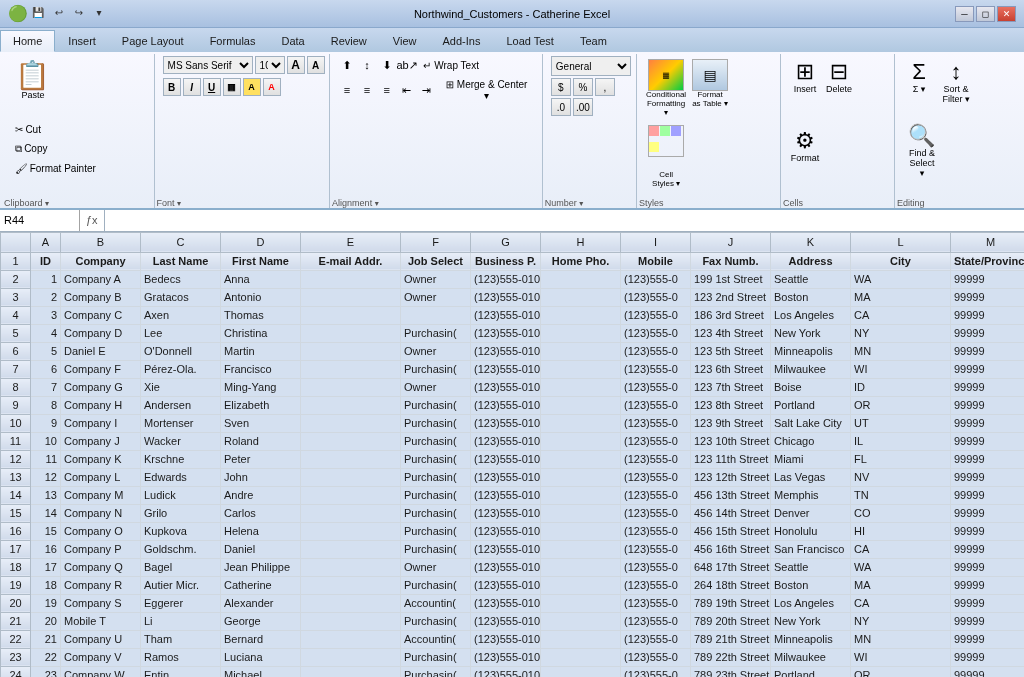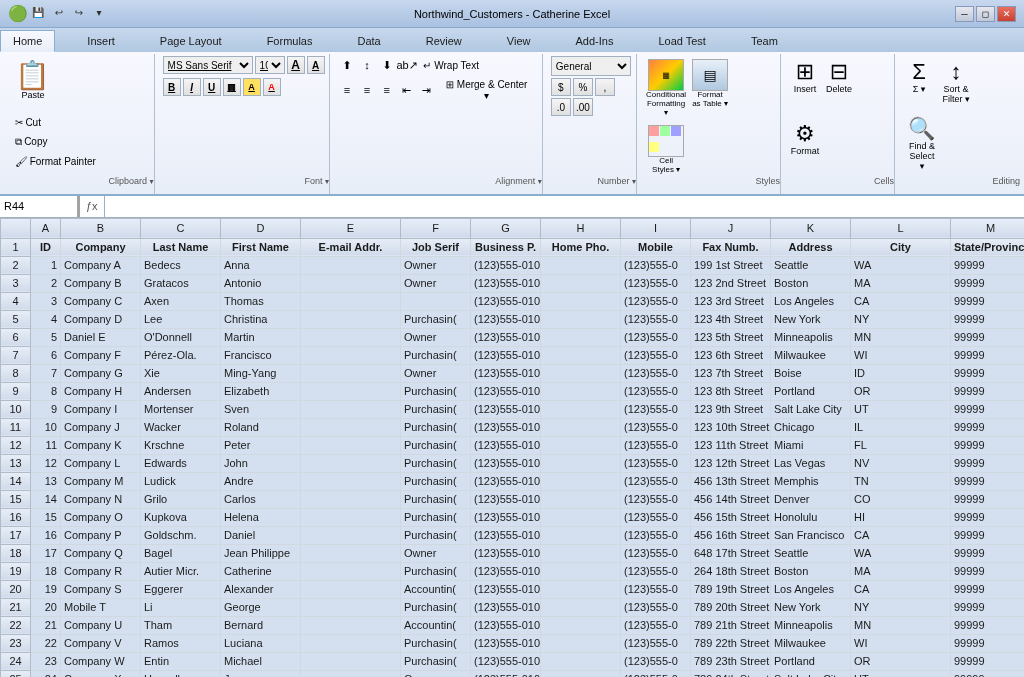--- a/index.html
+++ b/index.html
@@ -6,45 +6,45 @@
     body { font-family: 'Segoe UI', Tahoma, Geneva, Verdana, sans-serif; font-size: 11px; background: #d4e0f0; overflow: hidden; }
     
     
     .title-bar { background: linear-gradient(to bottom, #c8d8ee, #a8c0e0); height: 28px; display: flex; align-items: center; justify-content: space-between; padding: 0 8px; border-bottom: 1px solid #8aa8cc; }
     .title-bar-left { display: flex; align-items: center; gap: 4px; }
     .title-controls { display: flex; gap: 2px; }
     .title-btn { width: 19px; height: 16px; background: linear-gradient(to bottom, #e8e8f0, #c0c8d8); border: 1px solid #8899bb; cursor: pointer; font-size: 9px; display: flex; align-items: center; justify-content: center; }
     .title-btn.close { background: linear-gradient(to bottom, #e87060, #c84030); }
     .quick-access { display: flex; gap: 2px; }
     .qa-btn { width: 18px; height: 16px; background: transparent; border: none; cursor: pointer; font-size: 10px; color: #333; display: flex; align-items: center; justify-content: center; }
-    .ribbon-tabs { display: flex; background: linear-gradient(to bottom, #c8d8ee, #b0c8e0); padding-top: 2px; gap: 19px; }
+    .ribbon-tabs { display: flex; background: linear-gradient(to bottom, #c8d8ee, #b0c8e0); padding-top: 2px; }
     .ribbon-tab { padding: 4px 12px; font-size: 11px; cursor: pointer; border: 1px solid transparent; border-bottom: none; background: transparent; color: #1a1a1a; }
     .ribbon-tab.active { background: linear-gradient(to bottom, #f8f8ff, #e8eef8); border-color: #8aaecc; border-bottom: 1px solid #e8eef8; position: relative; z-index: 1; }
     .ribbon-content { display: flex; padding: 2px 4px 4px; gap: 2px; min-height: 88px; }
     .ribbon-group { display: flex; flex-direction: column; border-right: 1px solid #b0c0d0; padding: 2px 6px; position: relative; min-width: 40px; }
-    .ribbon-group-label { font-size: 9px; color: #555; text-align: right; position: absolute; bottom: 8px; left: 0; right: 0; }
+    .ribbon-group-label { font-size: 9px; color: #555; text-align: left; position: absolute; bottom: 0; left: 0; right: 0; }
     .ribbon-group-content { display: flex; flex-wrap: wrap; gap: 2px; flex: 1; align-items: flex-start; padding-bottom: 14px; }
     .ribbon-btn-large { display: flex; flex-direction: column; align-items: center; width: 42px; cursor: pointer; padding: 2px; border: 1px solid transparent; background: transparent; }
     .ribbon-btn-large .icon { width: 32px; height: 32px; display: flex; align-items: center; justify-content: center; font-size: 22px; }
     .ribbon-btn-large .label { font-size: 9px; text-align: center; line-height: 1.1; }
     .ribbon-btn-small { display: flex; align-items: center; gap: 2px; padding: 2px 4px; cursor: pointer; border: 1px solid transparent; background: transparent; font-size: 10px; white-space: nowrap; }
     .font-group-top { display: flex; gap: 2px; align-items: center; margin-bottom: 2px; }
     .font-select { width: 90px; height: 18px; font-size: 10px; border: 1px solid #a0b0c0; }
     .font-size-select { width: 30px; height: 18px; font-size: 10px; border: 1px solid #a0b0c0; }
     .font-btn { width: 18px; height: 18px; border: 1px solid #a0b0c0; background: linear-gradient(to bottom, #f5f5f5, #e0e0e0); cursor: pointer; font-size: 10px; font-weight: bold; display: flex; align-items: center; justify-content: center; }
     .format-btn-row { display: flex; gap: 2px; }
     .align-btn { width: 18px; height: 18px; border: 1px solid transparent; background: transparent; cursor: pointer; display: flex; align-items: center; justify-content: center; font-size: 11px; }
     .wrap-btn { display: flex; align-items: center; gap: 3px; padding: 2px 4px; cursor: pointer; border: 1px solid transparent; background: transparent; font-size: 10px; }
     .merge-btn { display: flex; align-items: center; gap: 3px; padding: 2px 4px; cursor: pointer; border: 1px solid transparent; background: transparent; font-size: 10px; }
     .number-select { width: 80px; height: 20px; font-size: 10px; border: 1px solid #a0b0c0; }
     .nf-btn { width: 20px; height: 18px; border: 1px solid #a0b0c0; background: linear-gradient(to bottom, #f5f5f5, #e0e0e0); cursor: pointer; font-size: 10px; display: flex; align-items: center; justify-content: center; }
     
     
     .formula-bar { display: flex; align-items: center; background: #fff; border-bottom: 1px solid #a0b0c0; height: 22px; }
-    .name-box { width: 80px; border-right: 3px solid #a3a3a3; padding: 0 4px; font-size: 11px; height: 100%; display: flex; align-items: center; }
+    .name-box { width: 80px; border-right: 1px solid #a3a3a3; padding: 0 4px; font-size: 11px; height: 100%; display: flex; align-items: center; }
     .formula-icon { padding: 0 6px; font-size: 11px; color: #555; border-right: 1px solid #a0b0c0; height: 100%; display: flex; align-items: center; }
     .formula-input { flex: 1; padding: 0 4px; font-size: 11px; border: none; outline: none; }
     .spreadsheet { width: 100%; border-collapse: collapse; font-size: 11px; table-layout: fixed; }
     .col-header { background: linear-gradient(to bottom, #e8eef8, #d0daea); border: 1px solid #b0bcc8; text-align: center; height: 20px; font-size: 11px; font-weight: normal; color: #1a1a1a; user-select: none; overflow: hidden; white-space: nowrap; }
     .row-header { background: linear-gradient(to bottom, #e8eef8, #d0daea); border: 1px solid #b0bcc8; text-align: center; height: 18px; font-size: 11px; font-weight: normal; color: #1a1a1a; width: 30px; user-select: none; }
     .cell { border: 1px solid #d0d8e0; padding: 0 3px; height: 18px; overflow: hidden; white-space: nowrap; font-size: 11px; color: #1a1a1a; }
     .cell.header-row { background: linear-gradient(to bottom, #e8eef8, #d0daea); font-weight: bold; text-align: center; }
     
     .scroll-area { overflow: auto; height: calc(677px - 28px - 88px - 22px - 22px - 22px - 20px); }
   </style>
@@ -92,21 +92,21 @@
       </div>
       <div style="display:flex;flex-direction:column;gap:2px;">
         <button class="ribbon-btn-small"><span>✂</span> Cut</button>
         <button class="ribbon-btn-small"><span>⧉</span> Copy</button>
         <button class="ribbon-btn-small"><span>🖌</span> Format Painter</button>
       </div>
     </div>
     <div class="ribbon-group-label">Clipboard <span style="font-size:8px;">▾</span></div>
   </div>
 
-  <div class="ribbon-group" style="min-width:140px;text-decoration:underline;">
+  <div class="ribbon-group" style="min-width:140px;">
     <div class="ribbon-group-content" style="display:flex;flex-direction:column;gap:2px;padding-bottom:14px;">
       <div class="font-group-top">
         <select class="font-select">
           <option>MS Sans Serif</option>
         </select>
         <select class="font-size-select">
           <option>10</option>
         </select>
         <button class="font-btn" style="font-weight:bold;font-size:12px;">A</button>
         <button class="font-btn" style="font-size:10px;">A</button>
@@ -165,21 +165,21 @@
   <div class="ribbon-group" style="min-width:130px;">
     <div class="ribbon-group-content" style="display:flex;gap:2px;padding-bottom:14px;">
       <div class="ribbon-btn-large" style="width:42px;">
         <div style="width:36px;height:32px;background:linear-gradient(135deg,#ff8040,#ffcc00,#00cc44);border:1px solid #aaa;display:flex;align-items:center;justify-content:center;font-size:8px;">▦</div>
         <div class="label" style="font-size:8px;">Conditional<br>Formatting ▾</div>
       </div>
       <div class="ribbon-btn-large" style="width:42px;">
         <div style="width:36px;height:32px;background:linear-gradient(to bottom,#e8f0f8,#b0c8e0);border:1px solid #aaa;display:flex;align-items:center;justify-content:center;font-size:14px;">▤</div>
         <div class="label" style="font-size:8px;">Format<br>as Table ▾</div>
       </div>
-      <div class="ribbon-btn-large" style="width:42px;">
+      <div class="ribbon-btn-large" style="width:42px;gap:14px;">
         <div style="width:36px;height:32px;display:flex;flex-wrap:wrap;gap:1px;border:1px solid #aaa;">
           <div style="width:10px;height:10px;background:#ffa0a0;"></div>
           <div style="width:10px;height:10px;background:#a0ffa0;"></div>
           <div style="width:10px;height:10px;background:#a0a0ff;"></div>
           <div style="width:10px;height:10px;background:#ffff80;"></div>
         </div>
         <div class="label" style="font-size:8px;">Cell<br>Styles ▾</div>
       </div>
     </div>
     <div class="ribbon-group-label">Styles</div>
@@ -267,21 +267,21 @@
         </tr>
     </thead>
     <tbody id="tableBody">
         <tr>
           <td class="row-header">1</td>
           <td class="cell header-row">ID</td>
           <td class="cell header-row">Company</td>
           <td class="cell header-row">Last Name</td>
           <td class="cell header-row">First Name</td>
           <td class="cell header-row">E-mail Addr.</td>
-          <td class="cell header-row">Job Serif</td>
+          <td class="cell header-row">Job Select</td>
           <td class="cell header-row">Business P.</td>
           <td class="cell header-row">Home Pho.</td>
           <td class="cell header-row">Mobile</td>
           <td class="cell header-row">Fax Numb.</td>
           <td class="cell header-row">Address</td>
           <td class="cell header-row">City</td>
           <td class="cell header-row">State/Province</td>
         </tr>
         <tr>
           <td class="row-header">2</td>
@@ -319,21 +319,21 @@
           <td class="row-header">4</td>
           <td class="cell" style="text-align: right;">3</td>
           <td class="cell">Company C</td>
           <td class="cell">Axen</td>
           <td class="cell">Thomas</td>
           <td class="cell"></td>
           <td class="cell"></td>
           <td class="cell">(123)555-0100</td>
           <td class="cell"></td>
           <td class="cell">(123)555-0</td>
-          <td class="cell">123 3rd Street</td>
+          <td class="cell">186 3rd Street</td>
           <td class="cell">Los Angeles</td>
           <td class="cell">CA</td>
           <td class="cell">99999</td>
         </tr>
         <tr>
           <td class="row-header">5</td>
           <td class="cell" style="text-align: right;">4</td>
           <td class="cell">Company D</td>
           <td class="cell">Lee</td>
           <td class="cell">Christina</td>

